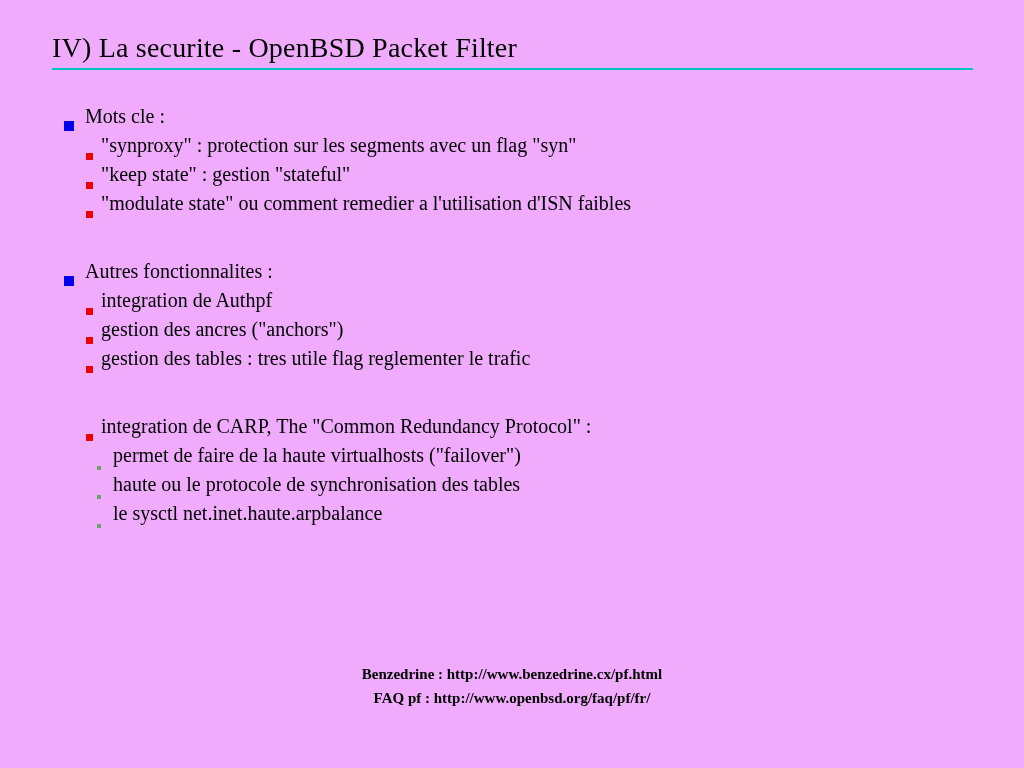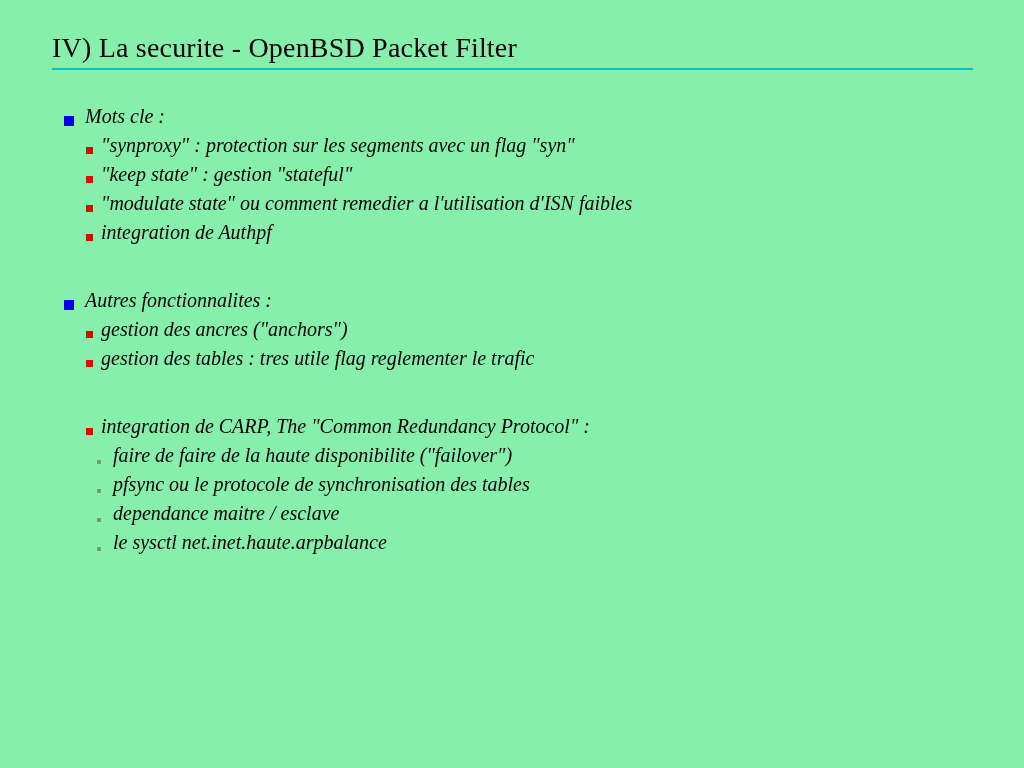--- a/index.html
+++ b/index.html
@@ -9,21 +9,21 @@
     width: 1024px;
     height: 768px;
     overflow: hidden;
     font-family: "Liberation Serif", "DejaVu Serif", serif;
     color: #000000;
   }
   .slide {
     position: relative;
     width: 1024px;
     height: 768px;
-    background: #86efac;
+    background: #f0abfc;
   }
   .slide-title {
     position: absolute;
     left: 52px;
     top: 32px;
     margin: 0;
     font-size: 28px;
     font-weight: normal;
     letter-spacing: 0.2px;
     white-space: nowrap;
@@ -38,24 +38,23 @@
   }
   .content {
     position: absolute;
     left: 64px;
     top: 102px;
     right: 30px;
     font-size: 20px;
   }
   .row {
     display: flex;
-    align-items: center;
+    align-items: flex-end;
     line-height: 29px;
     white-space: nowrap;
-    font-style: italic;
   }
   .row.l2 { margin-left: 22px; }
   .row.l3 { margin-left: 33px; }
   .sec-gap  { margin-top: 39px; }
   .carp-gap { margin-top: 39px; }
   .b1 {
     flex: 0 0 auto;
     width: 10px; height: 10px;
     margin: 8px 11px 0 0;
     background: var(--bullet-l1, #0000ee);
@@ -103,54 +102,54 @@
     </div>
     <div class="row l2">
       <span class="b2"></span>
       <span>"keep state" : gestion "stateful"</span>
     </div>
     <div class="row l2">
       <span class="b2"></span>
       <span>"modulate state" ou comment remedier a l'utilisation d'ISN faibles</span>
     </div>
 
+    <div class="row l1 sec-gap">
+      <span class="b1"></span>
+      <span>Autres fonctionnalites :</span>
+    </div>
     <div class="row l2">
       <span class="b2"></span>
       <span>integration de Authpf</span>
-    </div>
-    <div class="row l1 sec-gap">
-      <span class="b1"></span>
-      <span>Autres fonctionnalites :</span>
     </div>
     <div class="row l2">
       <span class="b2"></span>
       <span>gestion des ancres ("anchors")</span>
     </div>
     <div class="row l2">
       <span class="b2"></span>
       <span>gestion des tables : tres utile flag reglementer le trafic</span>
     </div>
 
     <div class="row l2 carp-gap">
       <span class="b2"></span>
       <span>integration de CARP, The "Common Redundancy Protocol" :</span>
     </div>
     <div class="row l3">
       <span class="b3"></span>
-      <span>faire de faire de la haute disponibilite ("failover")</span>
+      <span>permet de faire de la haute virtualhosts ("failover")</span>
     </div>
     <div class="row l3">
       <span class="b3"></span>
-      <span>pfsync ou le protocole de synchronisation des tables</span>
-    </div>
-    <div class="row l3">
-      <span class="b3"></span>
-      <span>dependance maitre / esclave</span>
+      <span>haute ou le protocole de synchronisation des tables</span>
     </div>
     <div class="row l3">
       <span class="b3"></span>
       <span>le sysctl net.inet.haute.arpbalance</span>
     </div>
 
   </div>
 
+  <div class="footer">
+    <div>Benzedrine : http://www.benzedrine.cx/pf.html</div>
+    <div>FAQ pf : http://www.openbsd.org/faq/pf/fr/</div>
+  </div>
 
 </div>
 
 </body></html>

